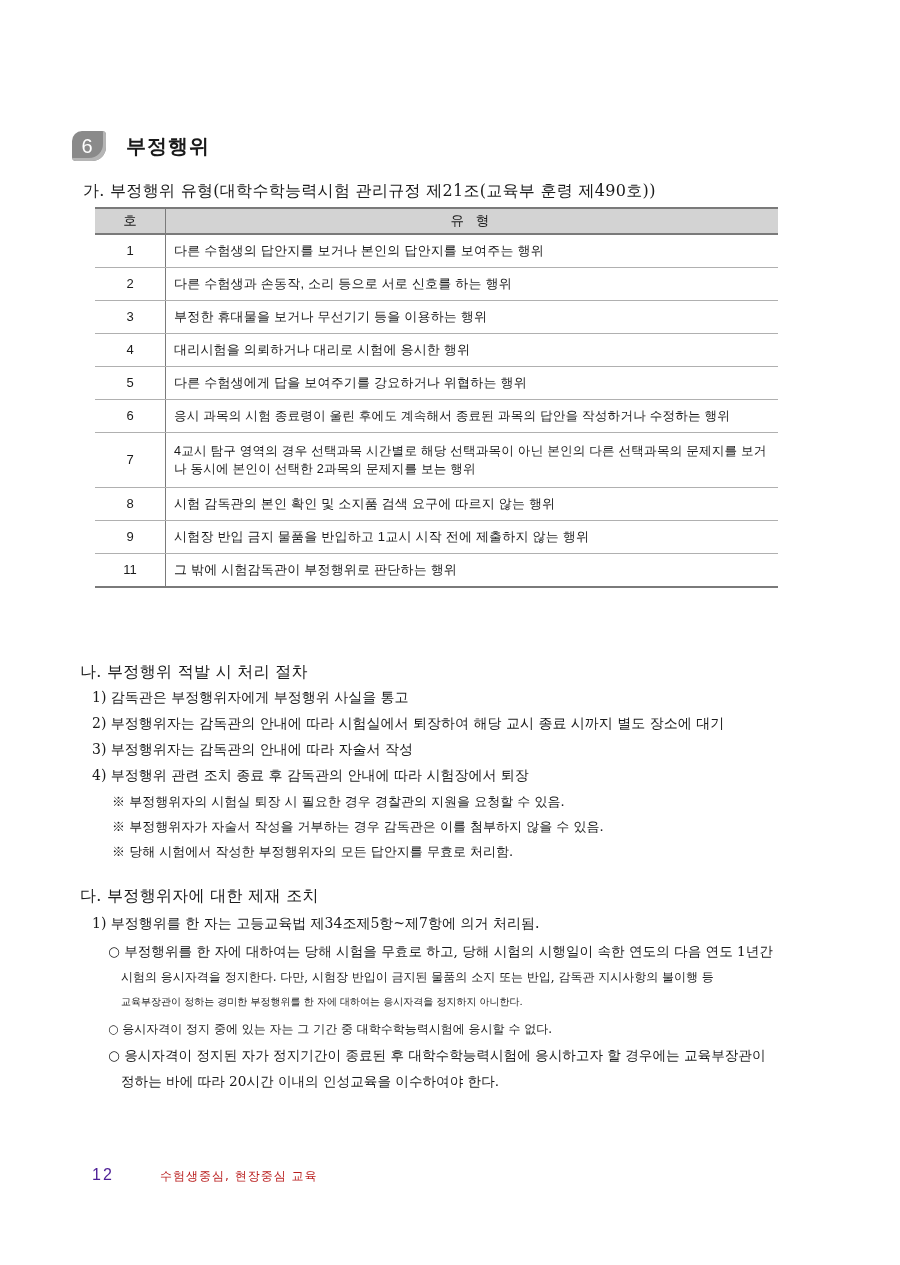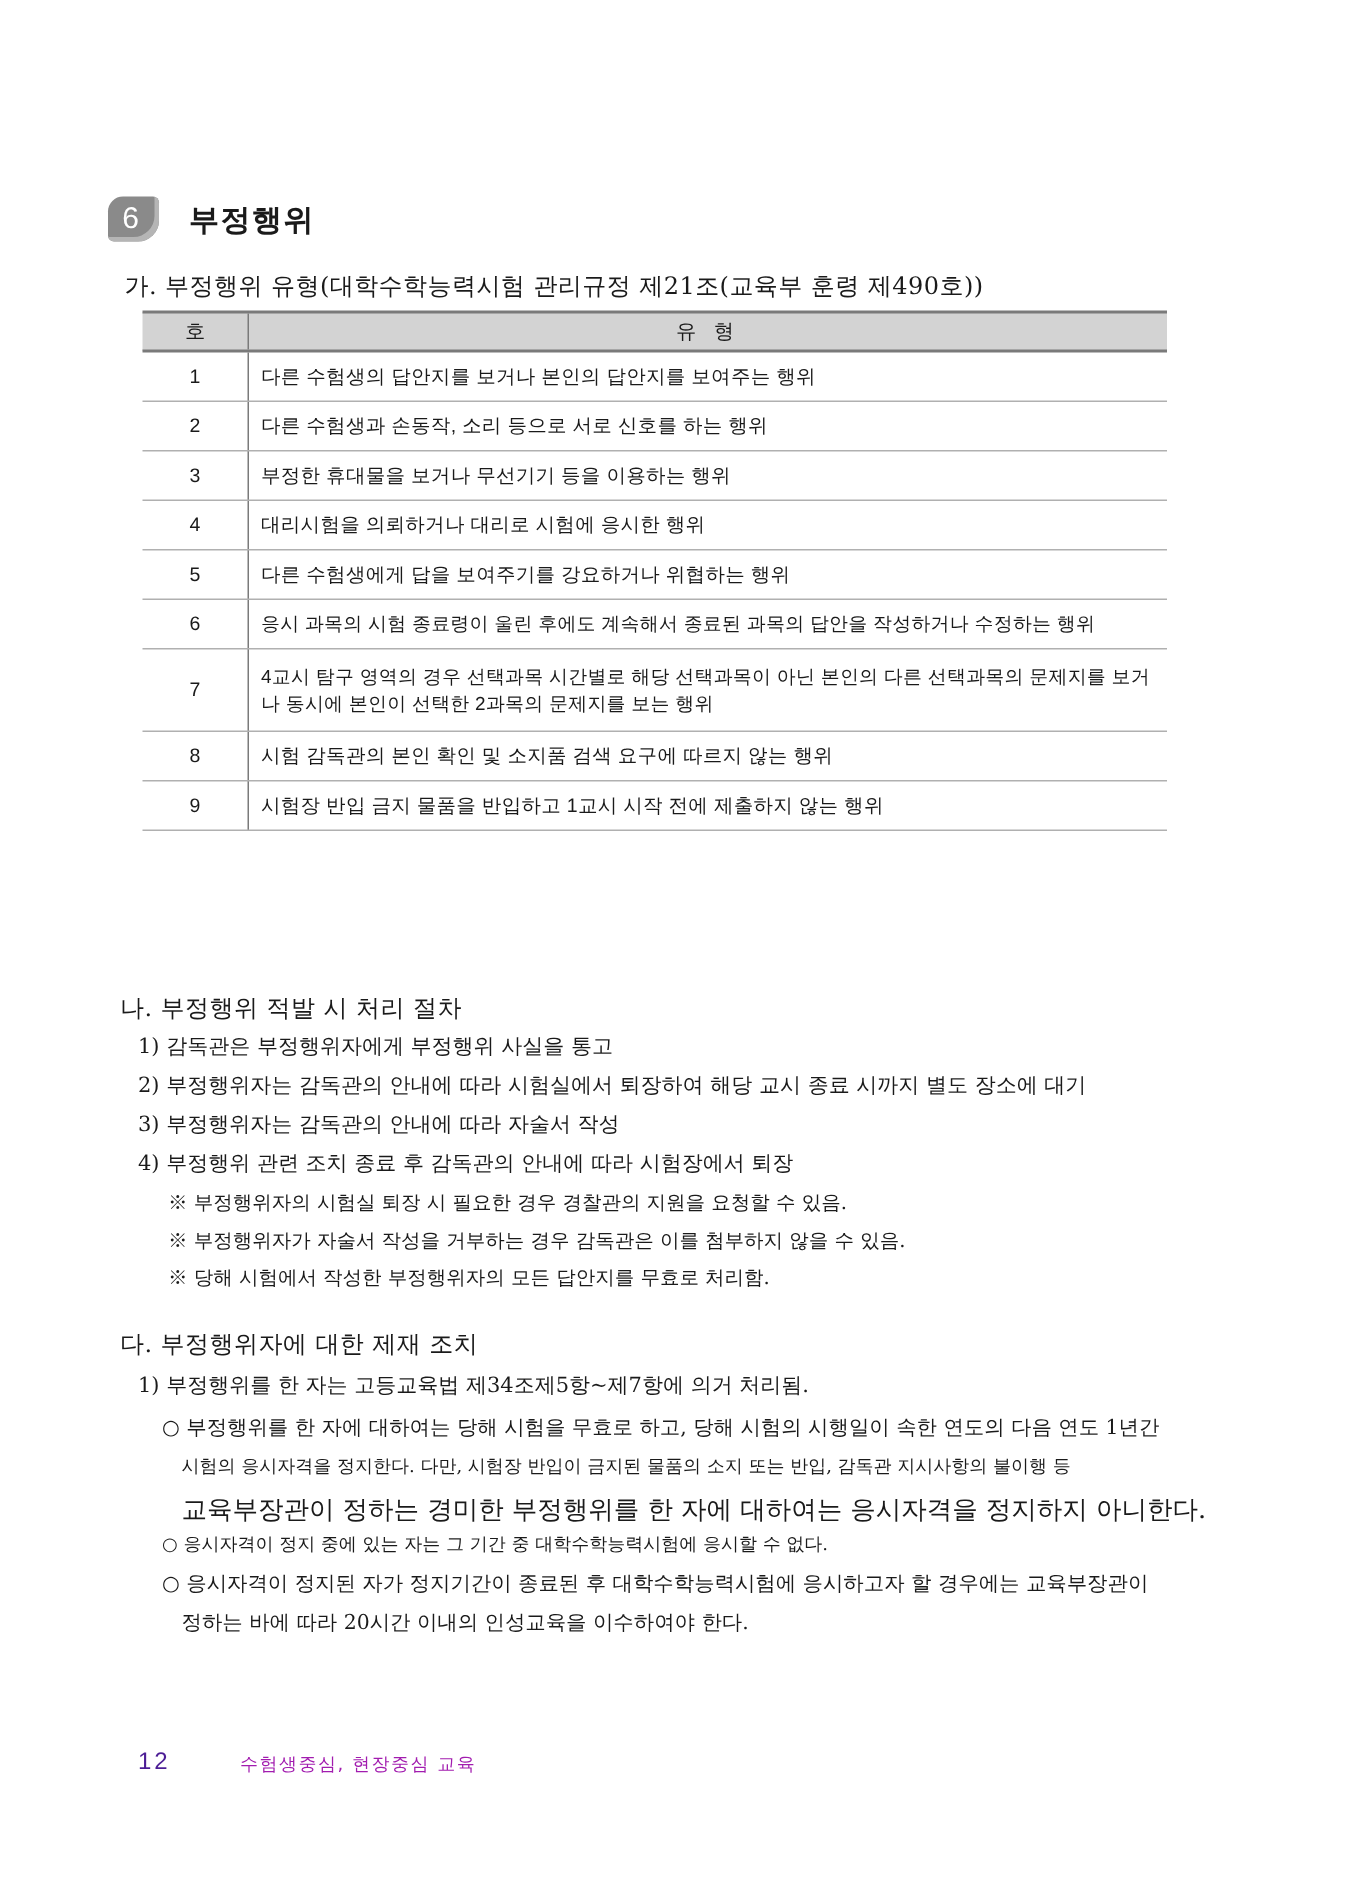--- a/index.html
+++ b/index.html
@@ -32,21 +32,21 @@
   .tbl th.c-no { border-right:1px solid #7a7a7a; }
   .tbl .c-type { text-align:left; letter-spacing:0.2px; }
   .tbl th.c-type { text-align:center; letter-spacing:4px;margin-top:12px; }
 
   
   .line { position:absolute; font-size:14px; white-space:nowrap; }
   .note { position:absolute; font-size:13px; white-space:nowrap; }
 
   .footer-page { position:absolute; left:92px; top:1166px; font-size:16px; color:#4c1d95; letter-spacing:2px;
                  font-family:"Liberation Sans",sans-serif; }
-  .footer-text { position:absolute; left:160px; top:1168px; font-size:12px; color:#a21caf; letter-spacing:1px; }
+  .footer-text { position:absolute; left:160px; top:1168px; font-size:12px; color:#b91c1c; letter-spacing:1px; }
 </style>
 </head>
 <body>
 
 <div class="sec-head">
   <div class="sec-badge">
     <div class="bg"></div>
     <div class="num">6</div>
   </div>
   <div class="sec-title">부정행위</div>
@@ -91,35 +91,39 @@
       <td class="c-type" style="font-size:12.6px;">4교시 탐구 영역의 경우 선택과목 시간별로 해당 선택과목이 아닌 본인의 다른 선택과목의 문제지를 보거나 동시에 본인이 선택한 2과목의 문제지를 보는 행위</td>
     </tr>
     <tr>
       <td class="c-no">8</td>
       <td class="c-type">시험 감독관의 본인 확인 및 소지품 검색 요구에 따르지 않는 행위</td>
     </tr>
     <tr>
       <td class="c-no">9</td>
       <td class="c-type">시험장 반입 금지 물품을 반입하고 1교시 시작 전에 제출하지 않는 행위</td>
     </tr>
+    <tr class="last">
+      <td class="c-no">11</td>
+      <td class="c-type">그 밖에 시험감독관이 부정행위로 판단하는 행위</td>
+    </tr>
   </tbody>
 </table>
 
 <div class="sub-title serif" style="left:80px; top:662px;">나. 부정행위 적발 시 처리 절차</div>
 <div class="line serif" style="left:92px; top:689px;">1) 감독관은 부정행위자에게 부정행위 사실을 통고</div>
 <div class="line serif" style="left:92px; top:715px;">2) 부정행위자는 감독관의 안내에 따라 시험실에서 퇴장하여 해당 교시 종료 시까지 별도 장소에 대기</div>
 <div class="line serif" style="left:92px; top:741px;">3) 부정행위자는 감독관의 안내에 따라 자술서 작성</div>
 <div class="line serif" style="left:92px; top:767px;">4) 부정행위 관련 조치 종료 후 감독관의 안내에 따라 시험장에서 퇴장</div>
 <div class="note serif" style="left:112px; top:793px;text-align:right;">※ 부정행위자의 시험실 퇴장 시 필요한 경우 경찰관의 지원을 요청할 수 있음.</div>
 <div class="note serif" style="left:112px; top:818px;">※ 부정행위자가 자술서 작성을 거부하는 경우 감독관은 이를 첨부하지 않을 수 있음.</div>
 <div class="note serif" style="left:112px; top:843px;">※ 당해 시험에서 작성한 부정행위자의 모든 답안지를 무효로 처리함.</div>
 
 <div class="sub-title serif" style="left:80px; top:886px;">다. 부정행위자에 대한 제재 조치</div>
 <div class="line serif" style="left:92px; top:915px;">1) 부정행위를 한 자는 고등교육법 제34조제5항~제7항에 의거 처리됨.</div>
 <div class="line serif" style="left:108px; top:943px; font-size:13.6px;">○ 부정행위를 한 자에 대하여는 당해 시험을 무효로 하고, 당해 시험의 시행일이 속한 연도의 다음 연도 1년간</div>
 <div class="line serif" style="left:121px; top:969px; font-size:12px;">시험의 응시자격을 정지한다. 다만, 시험장 반입이 금지된 물품의 소지 또는 반입, 감독관 지시사항의 불이행 등</div>
-<div class="line serif" style="left:121px; top:995px; font-size:17px;">교육부장관이 정하는 경미한 부정행위를 한 자에 대하여는 응시자격을 정지하지 아니한다.</div>
+<div class="line serif" style="left:121px; top:995px; font-size:10px;">교육부장관이 정하는 경미한 부정행위를 한 자에 대하여는 응시자격을 정지하지 아니한다.</div>
 <div class="line serif" style="left:108px; top:1021px; font-size:12px;">○ 응시자격이 정지 중에 있는 자는 그 기간 중 대학수학능력시험에 응시할 수 없다.</div>
 <div class="line serif" style="left:108px; top:1047px; font-size:13.6px;">○ 응시자격이 정지된 자가 정지기간이 종료된 후 대학수학능력시험에 응시하고자 할 경우에는 교육부장관이</div>
 <div class="line serif" style="left:121px; top:1073px; font-size:13.6px;">정하는 바에 따라 20시간 이내의 인성교육을 이수하여야 한다.</div>
 
 <div class="footer-page">12</div>
 <div class="footer-text">수험생중심, 현장중심 교육</div>
 
 </body></html>

